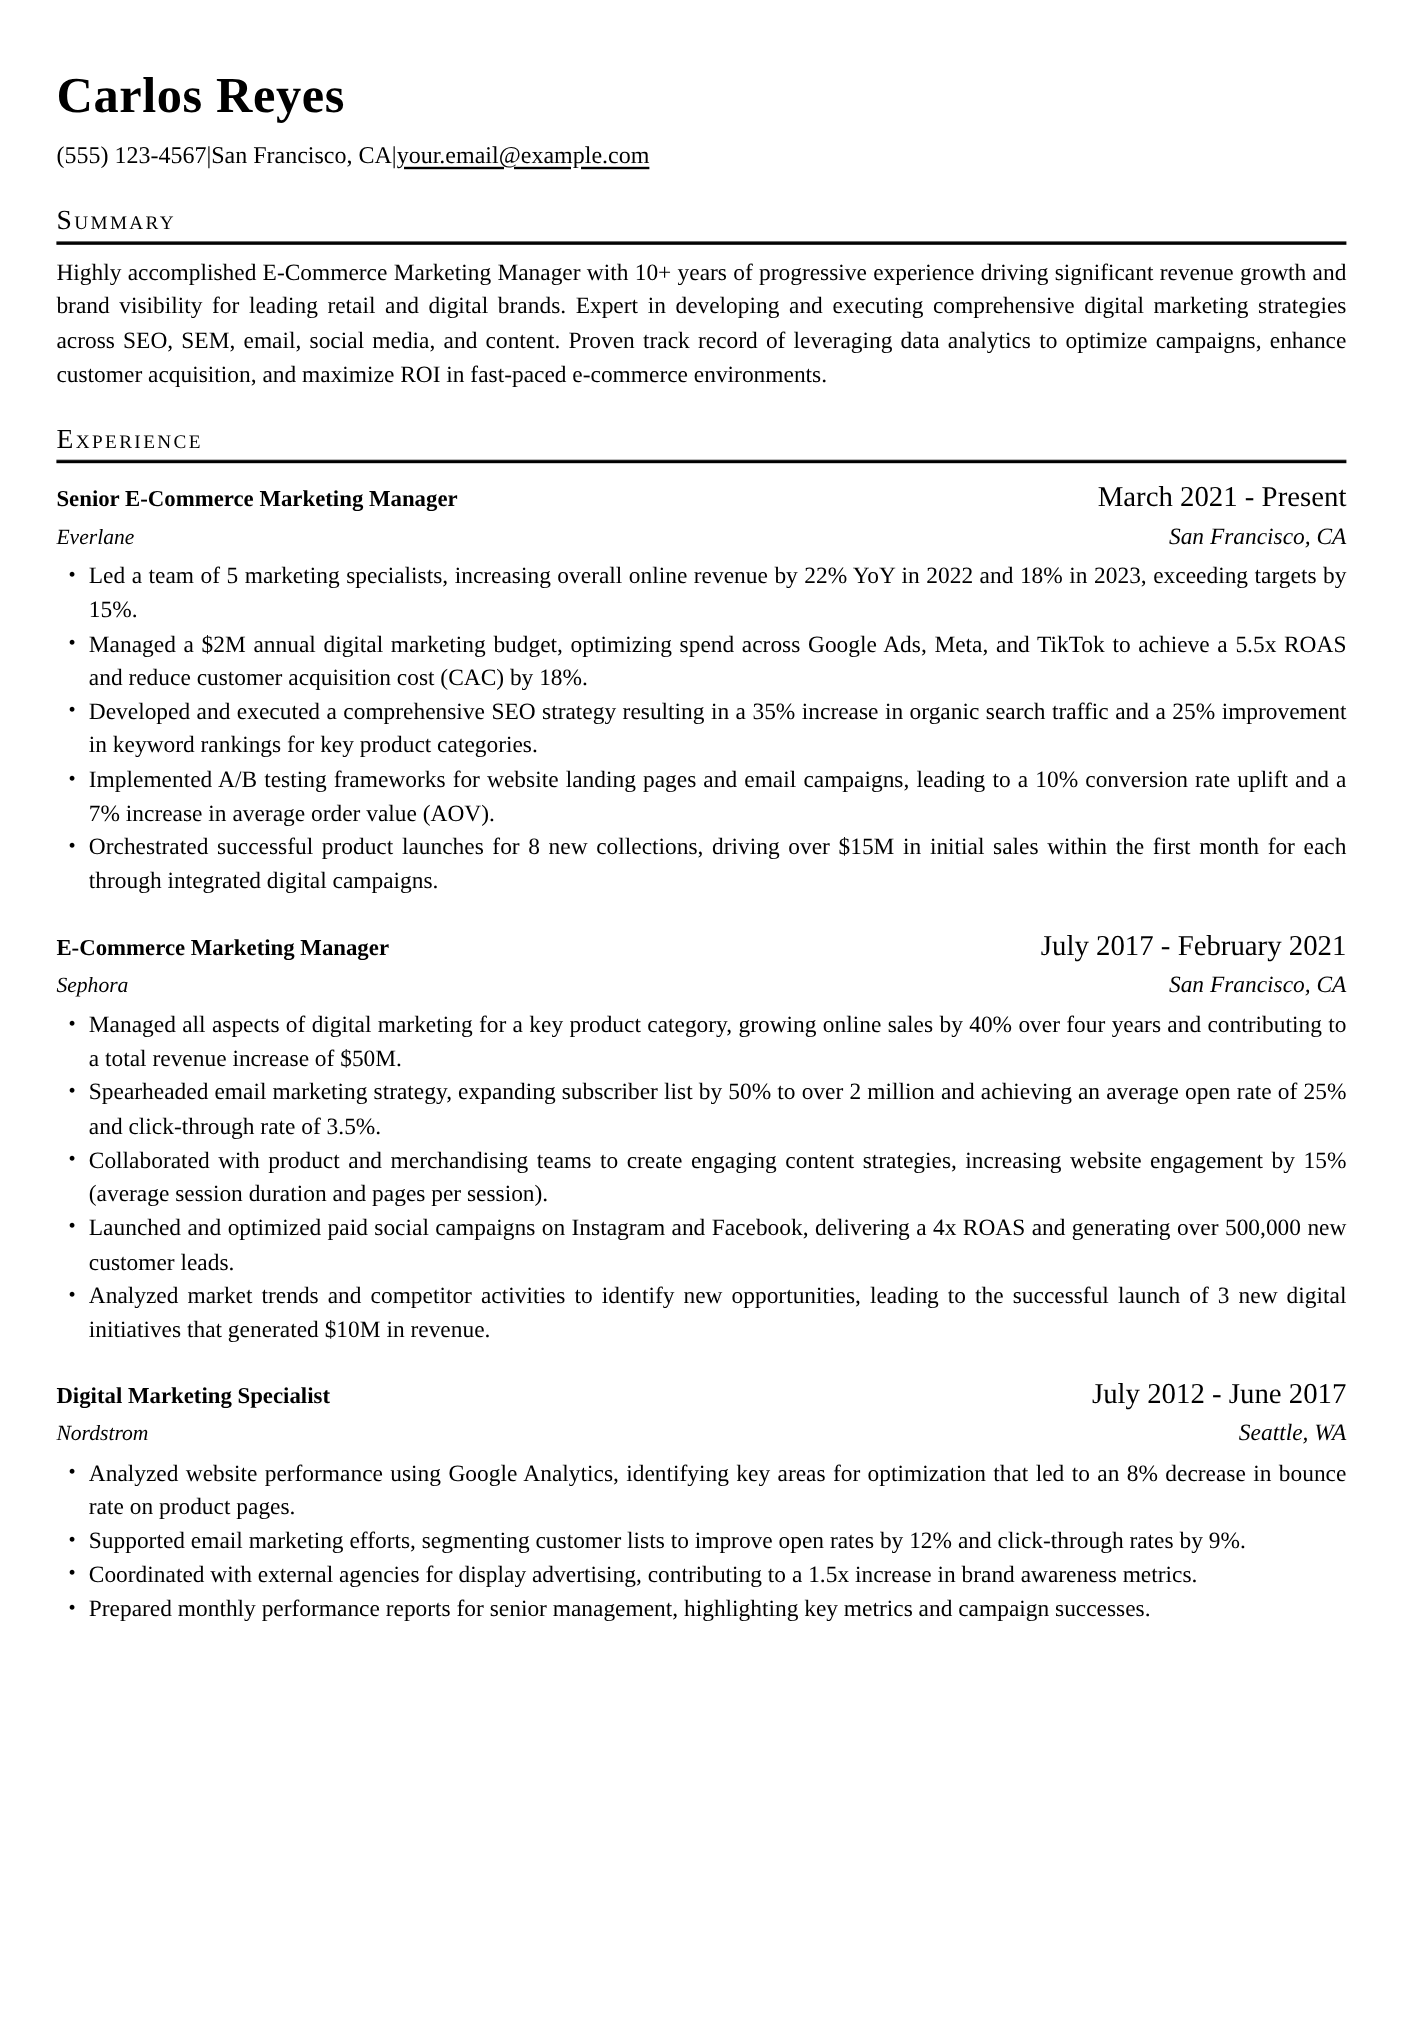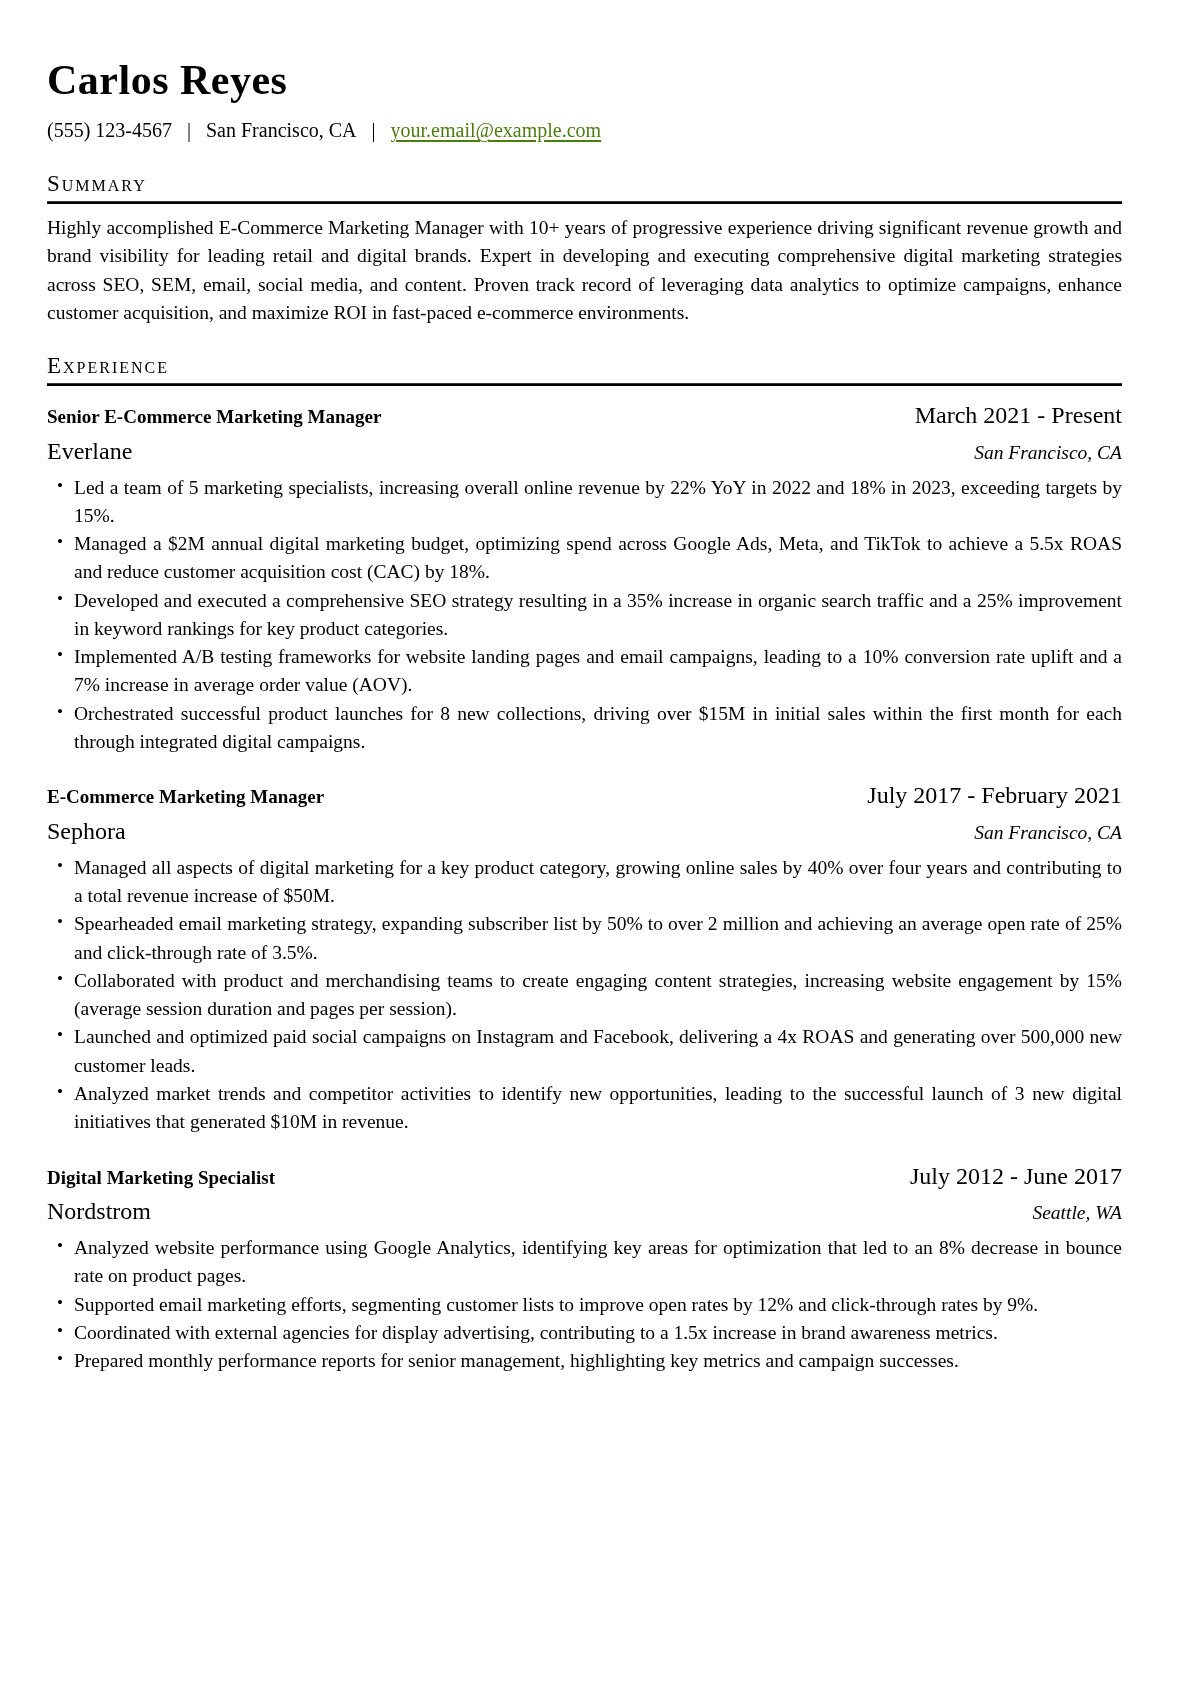--- a/index.html
+++ b/index.html
@@ -26,26 +26,25 @@
     font-weight: 700;
     margin: 0;
     line-height: 1.05;
     letter-spacing: 0.5px;
   }
   .contact {
     margin-top: 14px;
     font-size: 20px;
     display: flex;
     align-items: baseline;
-    gap: 15px;
     white-space: nowrap;
   }
   .contact .sep { color: #000; }
   a.email {
-    color: #4d7c0f;
+    color: #000000;
     text-decoration: underline;
     text-underline-offset: 3px;
   }
   
   h2.sec {
     font-variant: small-caps;
     font-weight: 400;
     font-size: 23px;
     letter-spacing: 2px;
     margin: 26px 0 0 0;
@@ -67,21 +66,21 @@
     display: flex;
     justify-content: space-between;
     align-items: baseline;
   }
   .jtitle {
     font-weight: 700;
     font-size: 19px;
   }
   .jdates { font-size: 24px; }
   .jrow2 { margin-top: 1px; }
-  .jcompany { font-size: 24px; }
+  .jcompany { font-size: 18px; font-style: italic; }
   .jloc {
     font-style: italic;
     font-size: 19.5px;
   }
   ul.bullets {
     list-style: none;
     margin: 5px 0 0 0;
     padding: 0;
   }
   ul.bullets li {

